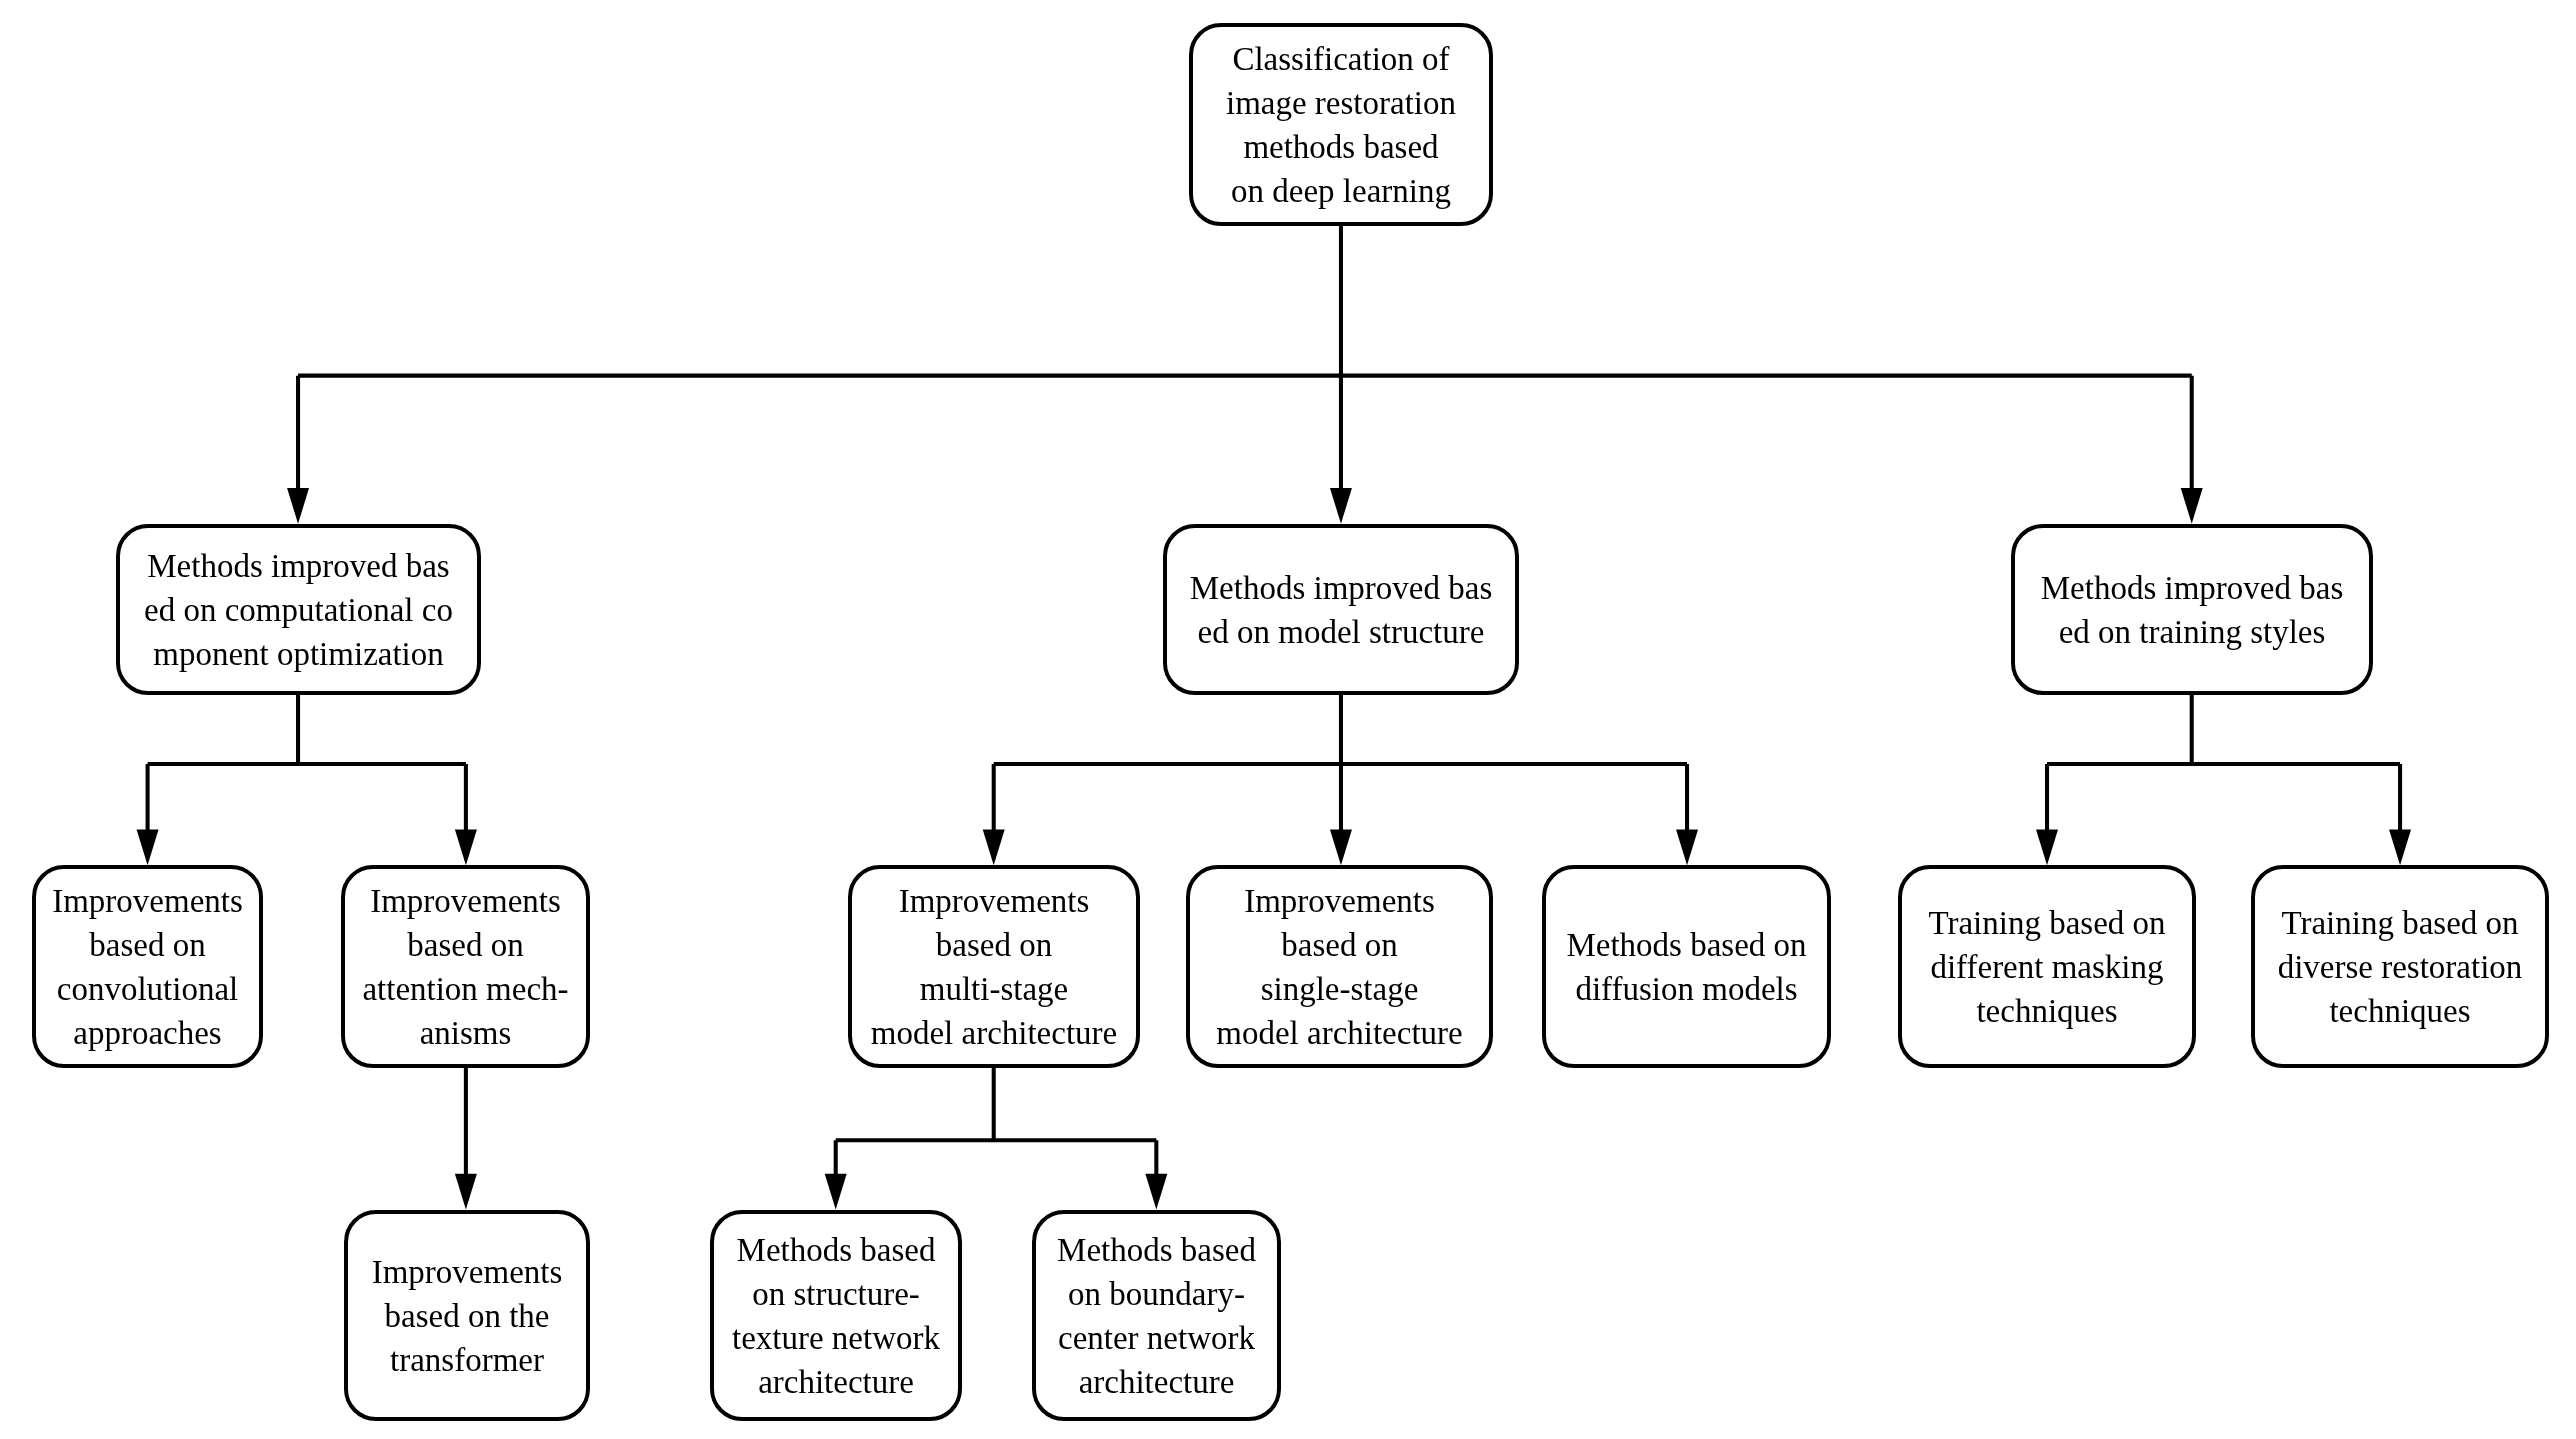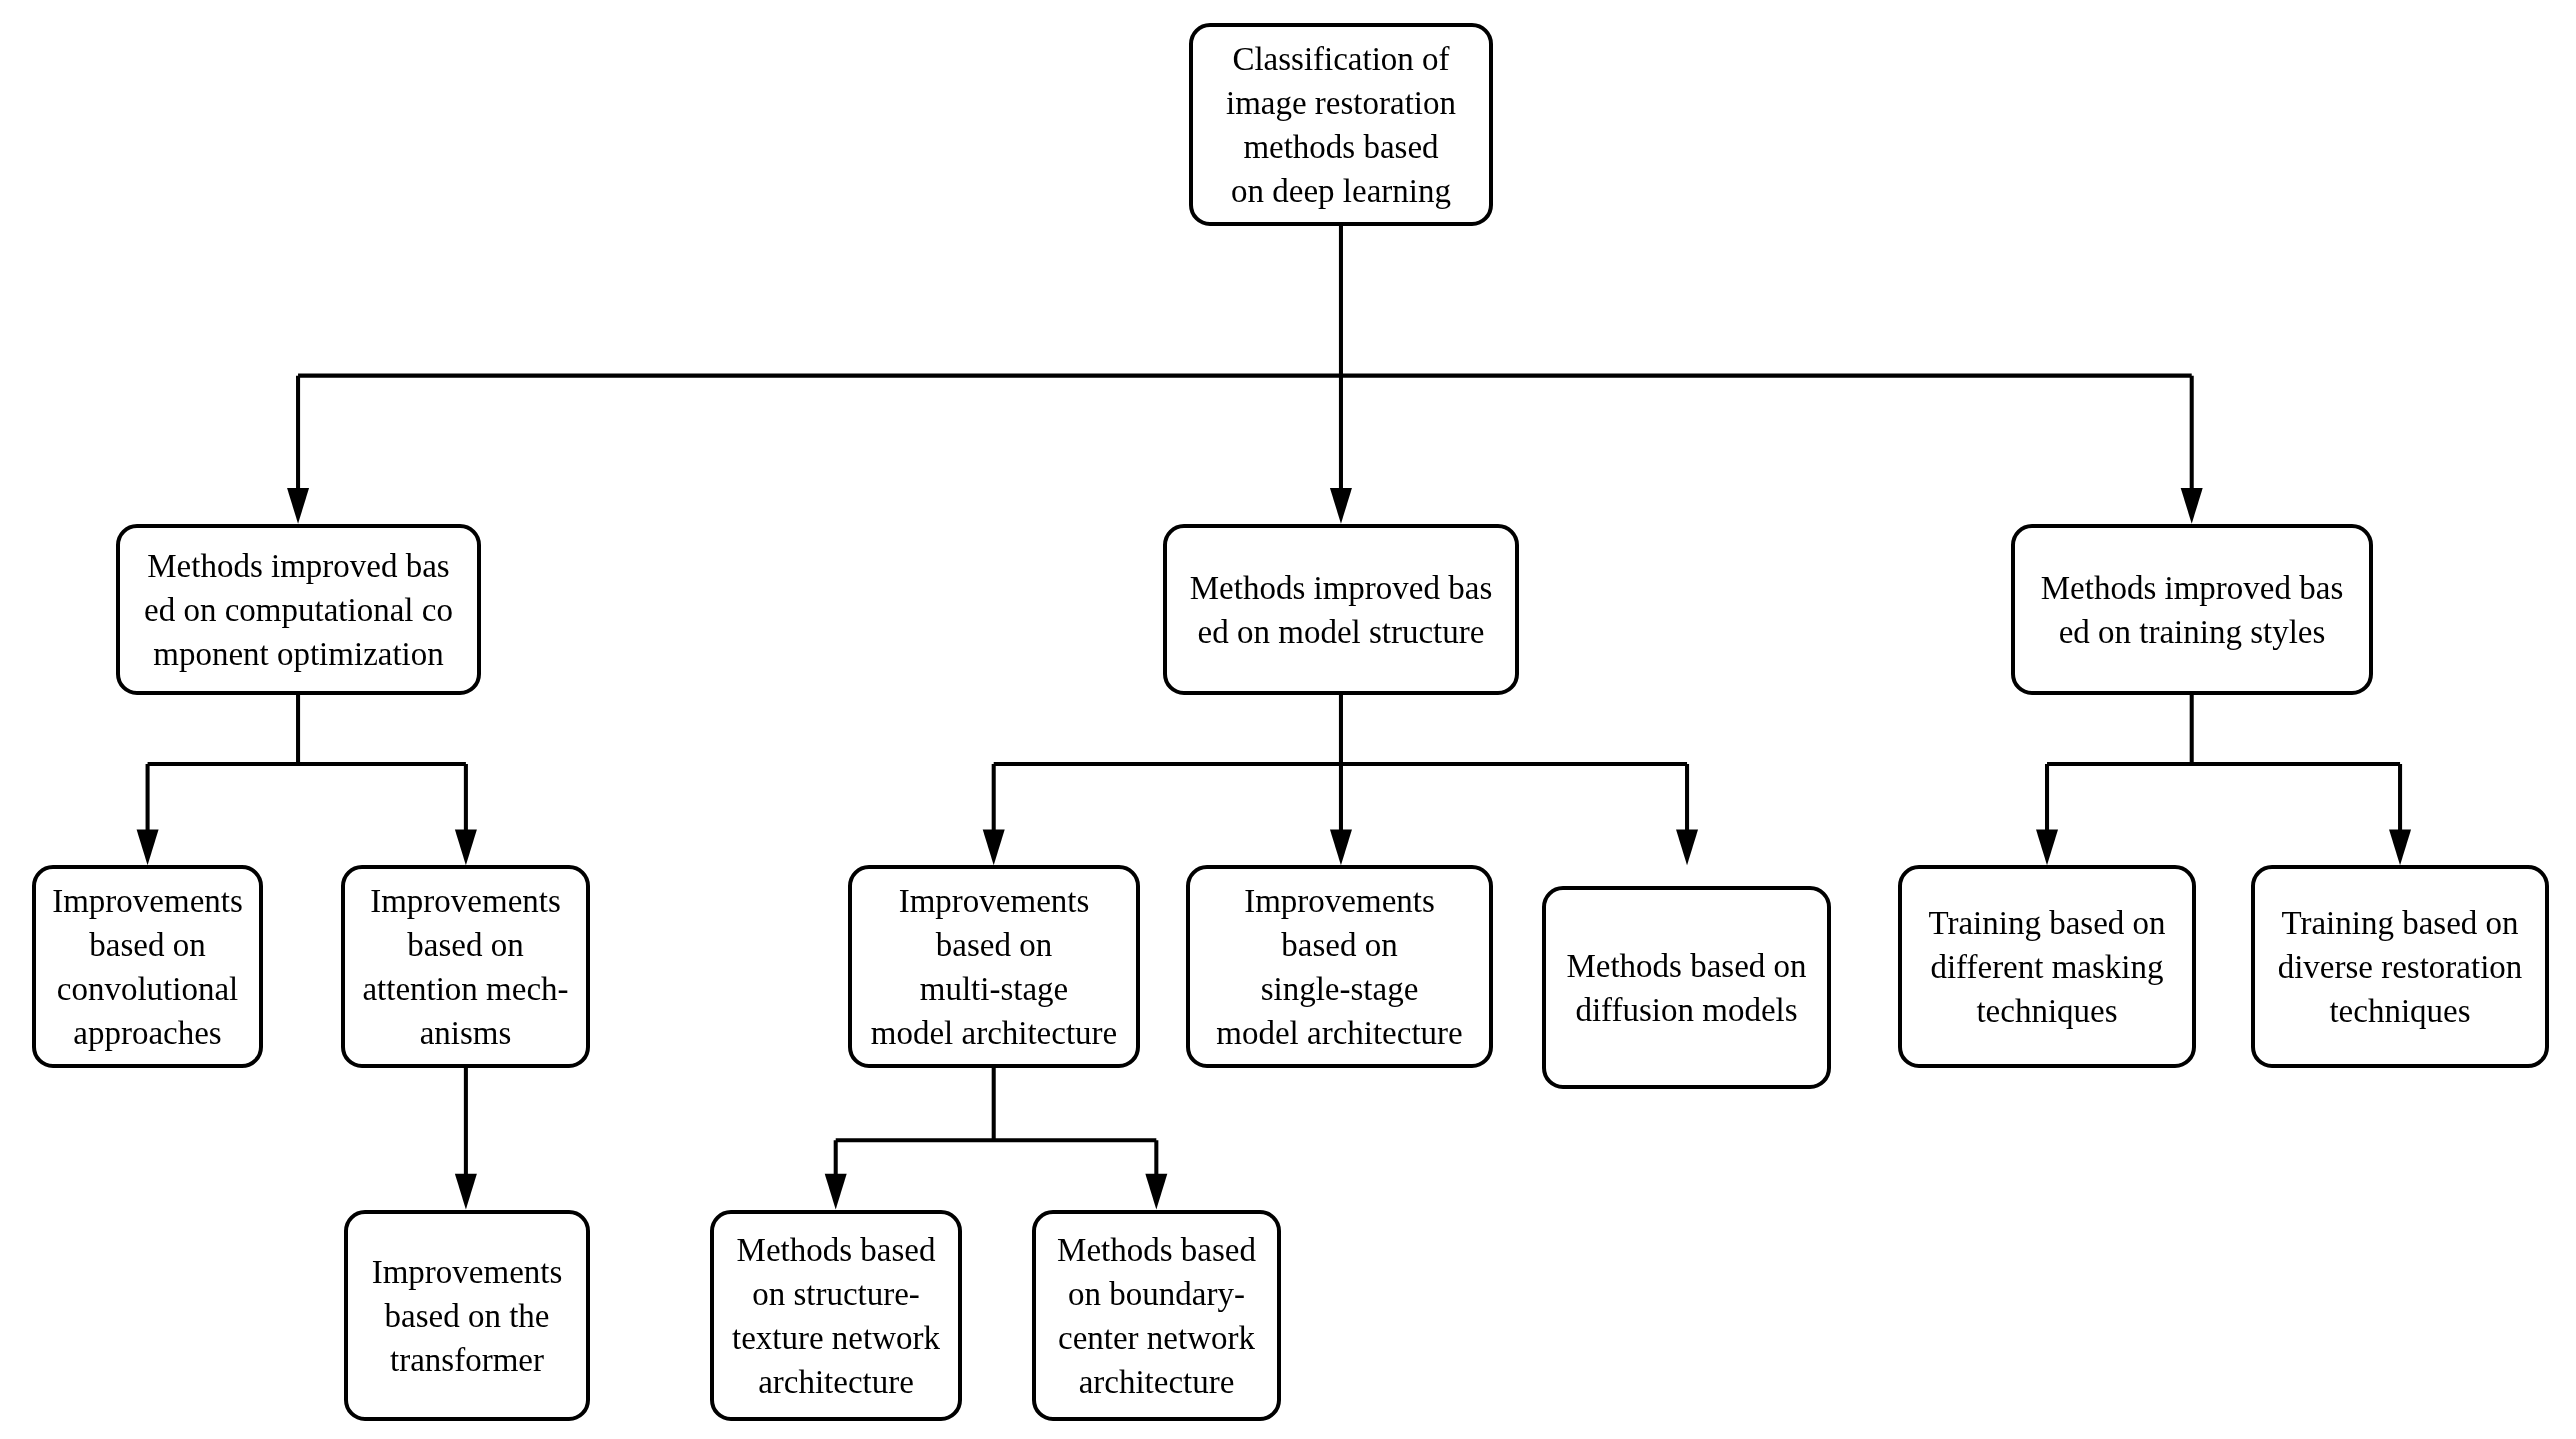--- a/index.html
+++ b/index.html
@@ -29,21 +29,21 @@
     stroke-width: 7;
   }
   #edges-svg polygon {
     fill: #000000;
     stroke: none;
   }
   .node {
     position: absolute;
     box-sizing: border-box;
     border: 4.6px solid #000000;
-    border-radius: 21px;
+    border-radius: 32px;
     background: #ffffff;
     display: flex;
     align-items: center;
     justify-content: center;
     text-align: center;
     padding: 3.5px 5.8px;
   }
   .node .label {
     white-space: pre-line;
     font-size: 33px;
@@ -51,21 +51,21 @@
   }
   
   #n-root            { left: 1189px; top: 23px;   width: 304px; height: 203px; }
   #n-computational   { left: 116px;  top: 524px;  width: 365px; height: 171px; }
   #n-model-structure { left: 1163px; top: 524px;  width: 356px; height: 171px; }
   #n-training-styles { left: 2011px; top: 524px;  width: 362px; height: 171px; }
   #n-convolutional   { left: 32px;   top: 865px; width: 231px; height: 203px; }
   #n-attention       { left: 341px;  top: 865px; width: 249px; height: 203px; }
   #n-multi-stage     { left: 848px; top: 865px; width: 292px; height: 203px; }
   #n-single-stage    { left: 1186px; top: 865px; width: 307px; height: 203px; }
-  #n-diffusion       { left: 1542px; top: 865px; width: 289px; height: 203px; margin-top: 21px; }
+  #n-diffusion       { left: 1542px; top: 865px; width: 289px; height: 203px; }
   #n-masking         { left: 1898px; top: 865px; width: 298px; height: 203px; }
   #n-restoration     { left: 2251px; top: 865px; width: 298px; height: 203px; }
   #n-transformer     { left: 344px;  top: 1210px; width: 246px; height: 211px; }
   #n-structure-texture { left: 710px; top: 1210px; width: 252px; height: 211px; }
   #n-boundary-center   { left: 1032px; top: 1210px; width: 249px; height: 211px; }
 </style>
 </head>
 <body>
 
 <div id="canvas">

